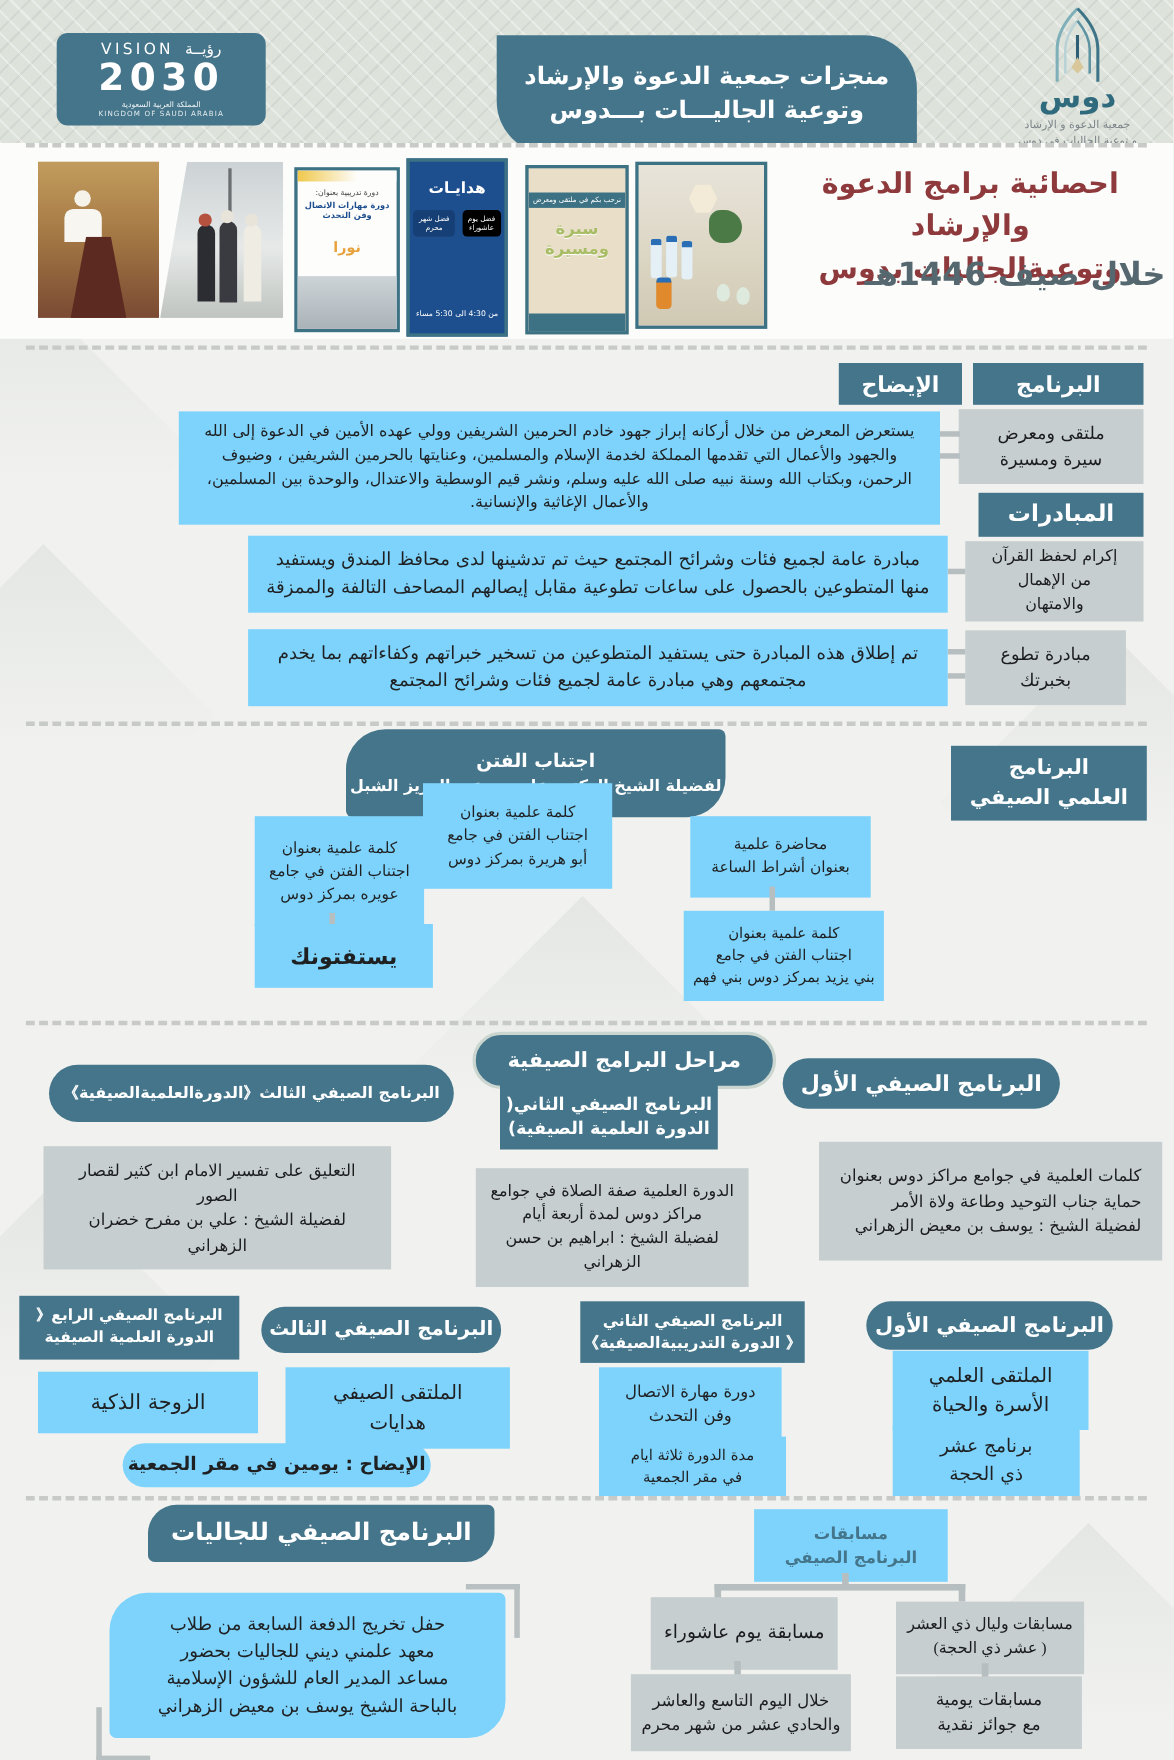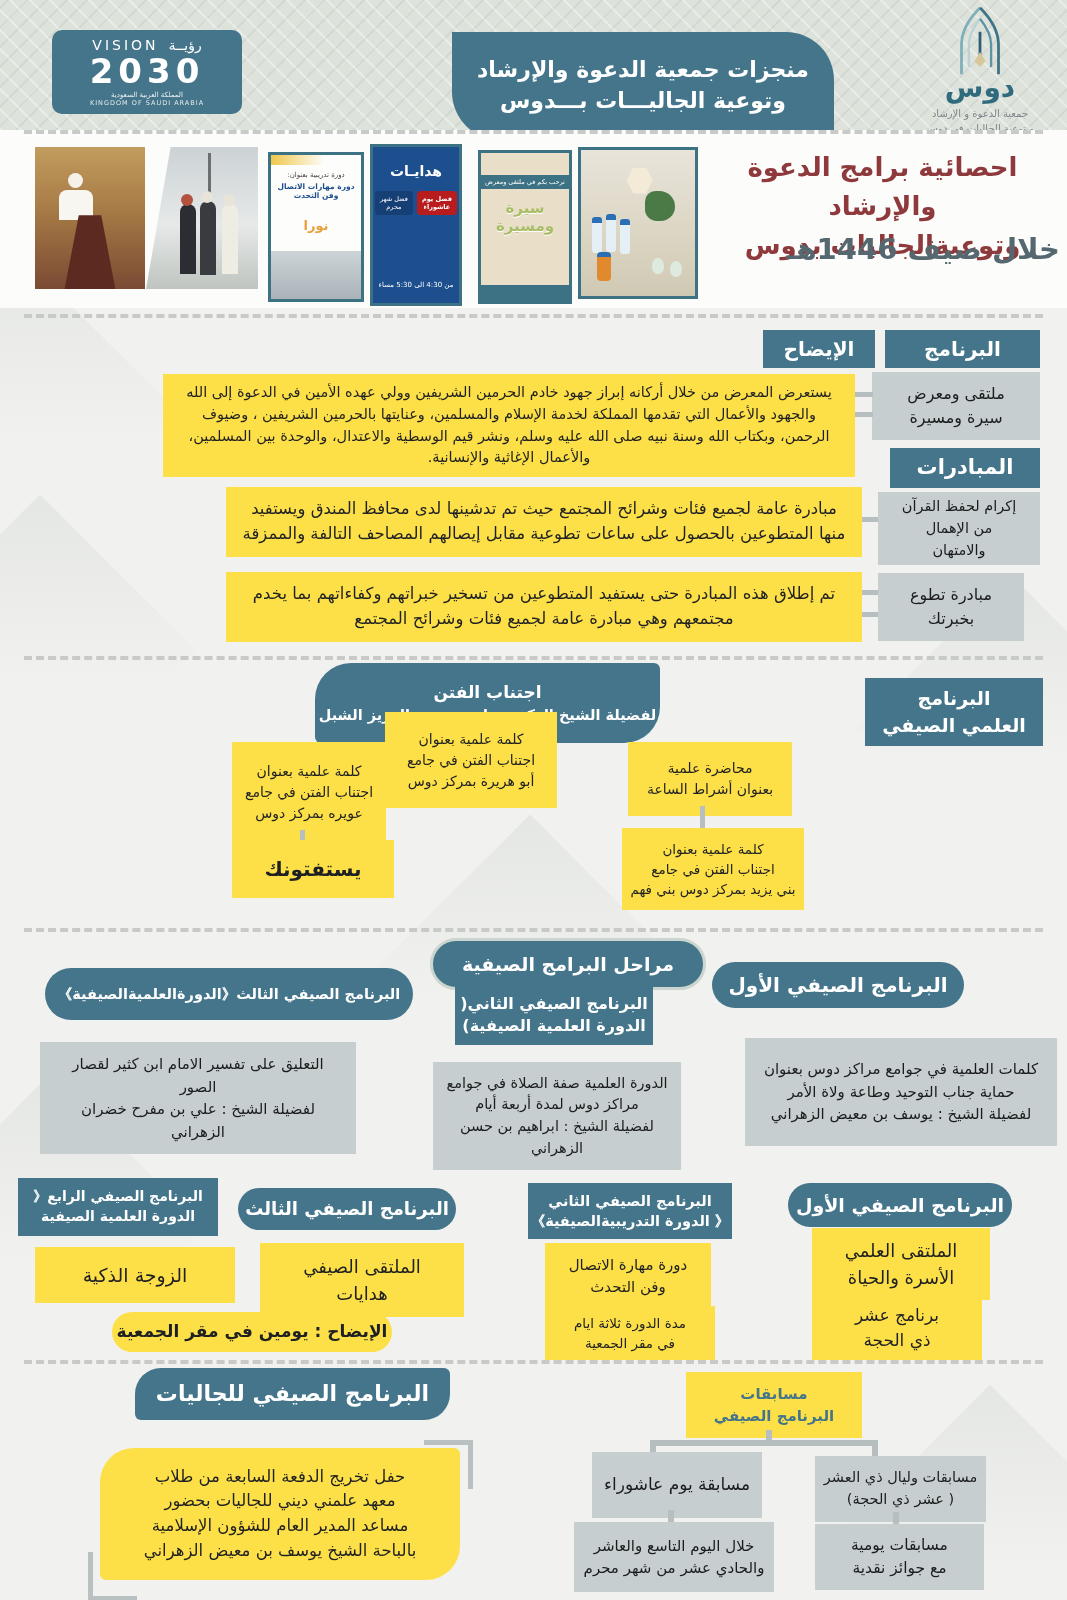--- a/index.html
+++ b/index.html
@@ -2,21 +2,21 @@
 <html dir="rtl" lang="ar"><head>
 <meta charset="utf-8">
 <style>
   html,body{margin:0;padding:0;}
   body{width:1067px;height:1600px;position:relative;background:#f1f2ef;
        font-family:"DejaVu Sans","Liberation Sans",sans-serif;direction:rtl;overflow:hidden;}
   .page{position:absolute;inset:0;}
   .abs{position:absolute;}
   .teal{background:#44758a;color:#fff;font-weight:bold;display:flex;flex-direction:column;
         align-items:center;justify-content:center;text-align:center;line-height:1.4;}
-  .ybox{background:#fde047;color:#1f2022;display:flex;align-items:center;justify-content:center;
+  .ybox{background:#7dd3fc;color:#1f2022;display:flex;align-items:center;justify-content:center;
         text-align:center;line-height:1.5;}
   .gbox{background:#c6cecf;color:#1b1c1e;display:flex;align-items:center;justify-content:center;
         text-align:center;line-height:1.5;}
   .pre{white-space:pre-line;}
   .conn{position:absolute;background:#b7bec0;}
   .dash{position:absolute;left:24px;right:24px;border-top:4px dashed #c7cac6;}
   .dec{position:absolute;width:220px;height:220px;transform:rotate(45deg);
        background:linear-gradient(135deg,rgba(120,130,135,.10),rgba(120,130,135,0) 60%);}
   .headerband{position:absolute;top:0;left:0;right:0;height:130px;background-color:#dde2db;
        background-image:repeating-linear-gradient(45deg,rgba(255,255,255,.35) 0 2px,transparent 2px 14px),
@@ -95,21 +95,21 @@
       <div style="font-size:7px;color:#444;text-align:center;margin-top:6px;">دورة تدريبية بعنوان:</div>
       <div style="font-size:7.5px;color:#1d4e8e;font-weight:bold;text-align:center;margin:3px 2px;">دورة مهارات الاتصال وفن التحدث</div>
       <div style="font-size:13px;color:#e8a23d;font-weight:bold;text-align:center;margin-top:18px;">نورا</div>
       <div style="position:absolute;bottom:0;left:0;right:0;height:48px;
            background:linear-gradient(180deg,#cdd4d8,#aab3b8);"></div>
     </div>
 
     <div class="poster" style="left:370px;top:14px;width:92px;height:162px;background:#1d4e8e;color:#fff;">
       <div style="font-size:14px;font-weight:bold;text-align:center;margin-top:16px;letter-spacing:2px;">هدايـات</div>
       <div style="display:flex;justify-content:space-around;margin-top:12px;">
-        <div class="pre" style="font-size:6.5px;background:#b91c1c;border-radius:4px;padding:4px 5px;text-align:center;font-weight:bold;">فضل يوم
+        <div class="pre" style="font-size:6.5px;background:#000000;border-radius:4px;padding:4px 5px;text-align:center;">فضل يوم
 عاشوراء</div>
         <div class="pre" style="font-size:6.5px;background:#163f75;border-radius:4px;padding:4px 5px;text-align:center;">فضل شهر
 محرم</div>
       </div>
       <div style="position:absolute;bottom:14px;left:0;right:0;font-size:7px;text-align:center;">من 4:30 الى 5:30 مساء</div>
     </div>
 
     <div class="poster" style="left:478px;top:20px;width:94px;height:154px;background:#e9dfc8;">
       <div style="background:#3c7284;color:#fff;font-size:6.5px;text-align:center;padding:3px 1px;margin-top:22px;">نرحب بكم في ملتقى ومعرض</div>
       <div style="font-size:15px;font-weight:bold;color:#a9bd67;text-align:center;margin-top:10px;
@@ -184,21 +184,21 @@
 بني يزيد بمركز دوس بني فهم</div>
   <div class="conn" style="left:300px;top:830px;width:5px;height:10px;"></div>
   <div class="ybox" style="position:absolute;left:232px;top:840px;width:162px;min-height:58px;font-size:20px;font-weight:bold;">يستفتونك</div>
 
   <div class="dash" style="top:928px;"></div>
 
   <div class="teal" style="position:absolute;left:430px;top:938px;width:270px;height:46px;border-radius:26px;
        border:3px solid #ccd6d0;font-size:19px;">مراحل البرامج الصيفية</div>
 
   <div class="teal" style="position:absolute;left:712px;top:962px;width:252px;height:46px;border-radius:24px;font-size:20px;">البرنامج الصيفي الأول</div>
-  <div class="gbox pre" style="position:absolute;left:745px;top:1038px;width:296px;min-height:92px;font-size:15px;padding:8px;">كلمات العلمية في جوامع مراكز دوس بعنوان
+  <div class="gbox pre" style="position:absolute;left:745px;top:1038px;width:296px;min-height:92px;font-size:15px;padding:8px;text-align:right;">كلمات العلمية في جوامع مراكز دوس بعنوان
 حماية جناب التوحيد وطاعة ولاة الأمر
 لفضيلة الشيخ : يوسف بن معيض الزهراني</div>
 
   <div class="teal pre" style="position:absolute;left:455px;top:985px;width:198px;height:60px;font-size:16px;">البرنامج الصيفي الثاني(
 الدورة العلمية الصيفية)</div>
   <div class="gbox pre" style="position:absolute;left:433px;top:1062px;width:232px;min-height:92px;font-size:14.5px;padding:8px;">الدورة العلمية صفة الصلاة في جوامع
 مراكز دوس لمدة أربعة أيام
 لفضيلة الشيخ : ابراهيم بن حسن الزهراني</div>
 
   <div class="teal" style="position:absolute;left:45px;top:968px;width:368px;height:52px;border-radius:28px;font-size:14.5px;">البرنامج الصيفي الثالث《الدورةالعلميةالصيفية》</div>
@@ -251,19 +251,19 @@
   <div class="conn" style="left:766px;top:1430px;width:6px;height:12px;"></div>
   <div class="conn" style="left:650px;top:1440px;width:228px;height:6px;"></div>
   <div class="conn" style="left:650px;top:1440px;width:6px;height:16px;"></div>
   <div class="conn" style="left:872px;top:1440px;width:6px;height:16px;"></div>
 
   <div class="gbox" style="position:absolute;left:592px;top:1452px;width:162px;min-height:58px;font-size:17px;padding:4px;">مسابقة يوم عاشوراء</div>
   <div class="conn" style="left:668px;top:1510px;width:6px;height:14px;"></div>
   <div class="gbox pre" style="position:absolute;left:574px;top:1522px;width:192px;min-height:62px;font-size:15px;padding:4px;">خلال اليوم التاسع والعاشر
 والحادي عشر من شهر محرم</div>
 
-  <div class="gbox pre" style="position:absolute;left:815px;top:1456px;width:163px;min-height:58px;font-size:14.5px;padding:4px;">مسابقات وليال ذي العشر
+  <div class="gbox pre" style="position:absolute;left:815px;top:1456px;width:163px;min-height:58px;font-size:14.5px;padding:4px;font-family:Liberation Serif, serif;">مسابقات وليال ذي العشر
 ( عشر ذي الحجة)</div>
   <div class="conn" style="left:893px;top:1512px;width:6px;height:14px;"></div>
   <div class="gbox pre" style="position:absolute;left:815px;top:1524px;width:161px;min-height:58px;font-size:15.5px;padding:4px;">مسابقات يومية
 مع جوائز نقدية</div>
 
 </div>
 
 </body></html>

